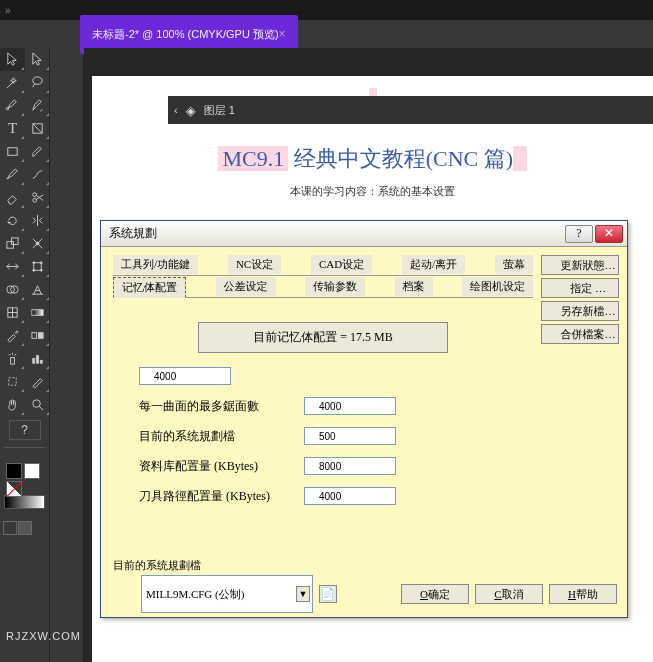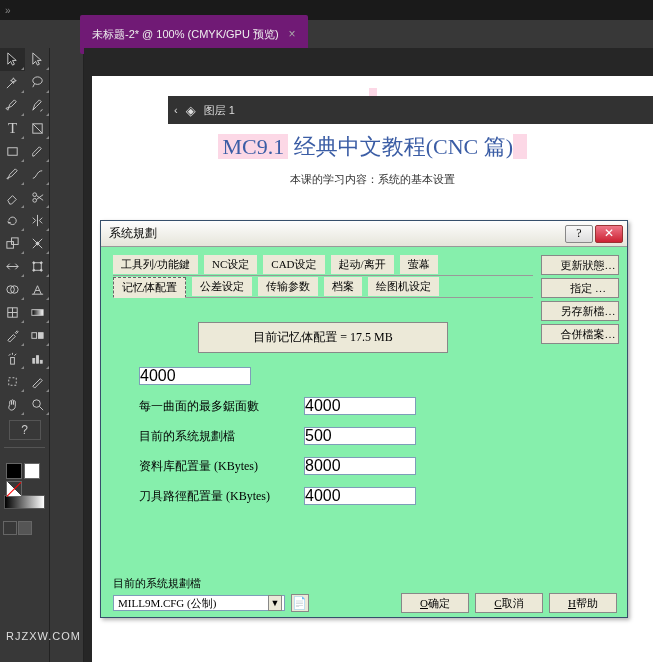--- a/index.html
+++ b/index.html
@@ -2,21 +2,21 @@
 <html><head>
 <meta charset="utf-8">
 <style>
 * { margin: 0; padding: 0; box-sizing: border-box; }
 body { font-family: "Microsoft YaHei", "SimSun", sans-serif; background: #fff; width: 653px; height: 662px; overflow: hidden; position: relative; }
 
 .top-bar { background: #1a1a1a; height: 20px; display: flex; align-items: center; }
 .top-arrow { color: #888; margin-left: 5px; font-size: 10px; }
 
 .tab-bar { background: #383838; height: 28px; display: flex; align-items: center; padding-left: 80px; position: relative; }
-.doc-tab { color: #eee; font-size: 11px; display: flex; align-items: center; gap: 10px; background: #701a75; padding: 12px 12px; border-radius: 2px; }
+.doc-tab { color: #eee; font-size: 11px; display: flex; align-items: center; background: #6d28d9; padding: 12px 12px; border-radius: 2px; }
 .tab-close { color: #aaa; font-size: 12px; }
 
 .main-container { display: flex; height: calc(100% - 48px); }
 .toolbar { width: 50px; background: #383838; border-right: 1px solid #222; display: flex; flex-direction: column; }
 .tool-grid { display: grid; grid-template-columns: 1fr 1fr; }
 .tool { width: 25px; height: 23px; display: flex; align-items: center; justify-content: center; color: #ccc; font-size: 13px; position: relative; cursor: pointer; }
 .tool.active { background: #2a2a2a; }
 .tool svg { width: 15px; height: 15px; fill: #ccc; stroke: #ccc; }
 .tool-dot { position: absolute; right: 1px; bottom: 1px; width: 0; height: 0; border-left: 3px solid transparent; border-bottom: 3px solid #888; }
 .help-btn { margin: 4px auto; width: 32px; height: 20px; background: #383838; border: 1px solid #555; color: #ccc; display: flex; align-items: center; justify-content: center; font-size: 12px; }
@@ -29,52 +29,52 @@
 
 .panel-strip { width: 34px; background: #383838; border-right: 1px solid #222; }
 
 .layer-header { position: absolute; top: 48px; left: 84px; height: 28px; background: #323232; width: calc(100% - 84px); display: flex; align-items: center; color: #ddd; font-size: 11px; padding: 0 6px; gap: 8px; z-index: 1; }
 .layer-stack { font-size: 13px; }
 
 .canvas { flex: 1; background: #262626; position: relative; overflow: hidden; }
 .page { position: absolute; top: 28px; left: 8px; right: 0; bottom: 0; background: #fff; padding: 12px 0 0 0; }
 .page-inner { text-align: center; }
 .hl-pink { background: #fcd8e6; padding: 0 4px; }
-.title-line { font-size: 22px; color: #3b5da5; font-family: "SimSun", serif; margin-top: 24px; }
+.title-line { font-size: 22px; color: #3b5da5; font-family: "SimSun", serif; margin-top: 36px; }
 .sub-line { font-size: 14px; color: #3b5da5; margin-top: 18px; }
 .desc-line { font-size: 11px; color: #333; margin-top: 10px; font-family: "SimSun", serif; }
 
-.dialog { position: absolute; top: 220px; left: 100px; width: 528px; height: 398px; background: #86efac; border: 1px solid #364f6b; box-shadow: 2px 2px 4px rgba(0,0,0,0.3); font-size: 12px; font-family: "SimSun", serif; }
+.dialog { position: absolute; top: 220px; left: 100px; width: 528px; height: 398px; background: #fef9c3; border: 1px solid #364f6b; box-shadow: 2px 2px 4px rgba(0,0,0,0.3); font-size: 12px; font-family: "SimSun", serif; }
 .dlg-title { background: linear-gradient(to bottom, #fdfdfd, #e6e5da); height: 26px; display: flex; align-items: center; justify-content: space-between; padding: 0 4px 0 8px; border-bottom: 1px solid #999; }
 .dlg-ctl { display: flex; gap: 2px; }
 .dlg-btn { width: 28px; height: 18px; border: 1px solid #888; background: linear-gradient(#f8f8f8,#ddd); display: flex; align-items: center; justify-content: center; font-size: 12px; border-radius: 2px; }
 .dlg-close { background: linear-gradient(#e78,#c23); color: #fff; border-color: #933; }
 
 .dlg-body { display: flex; padding: 8px 8px 4px 12px; height: calc(100% - 26px); gap: 8px; }
 .dlg-left { flex: 1; }
 .dlg-right { width: 78px; display: flex; flex-direction: column; gap: 3px; }
 .side-btn { height: 20px; background: #ece9d8; border: 1px solid #888; font-size: 11px; display: flex; align-items: center; justify-content: center; cursor: pointer; padding-left: 16px; }
 
 .tab-rows { margin-bottom: 6px; }
-.tab-row { display: flex; gap: 6px; border-bottom: 1px solid #999; padding-bottom: 1px; margin-bottom: 1px; }
+.tab-row { display: flex; gap: 6px; border-bottom: 1px solid #999; padding-bottom: 1px; margin-bottom: 1px; justify-content: space-between; }
 .tab-item { padding: 2px 8px; background: #ece9d8; font-size: 11px; white-space: nowrap; cursor: pointer; }
 .tab-item.active { border: 1px dashed #666; border-bottom: 1px solid #ece9d8; margin-bottom: -2px; }
 
 .mem-box { border: 1px solid #888; padding: 6px 7px; margin: 24px auto 14px auto; width: 250px; text-align: center; background: #ece9d8; }
 
 .form-row { display: flex; align-items: center; margin: 12px 0 12px 26px; }
 .form-label { width: 165px; font-size: 12px; }
-.form-input { width: 112px; height: 18px; border: 1px solid #7f9db9; background: #fff; font-size: 16px; padding: 0 0; }
+.form-input { width: 92px; height: 18px; border: 1px solid #7f9db9; background: #fff; font-size: 10px; padding: 0 14px; }
 
 .note-red { color: #e22; font-size: 22px; font-family: "SimSun", serif; text-align: center; margin-top: 12px; }
 
 .dlg-footer { position: absolute; bottom: 4px; left: 12px; right: 10px; }
 .footer-label { font-size: 11px; margin-bottom: 2px; }
 .footer-row { display: flex; align-items: center; gap: 6px; }
-.combo { height: 16px; border: 1px solid #7f9db9; background: #fff; width: 172px; display: flex; align-items: center; justify-content: space-between; padding: 0 2px 0 4px; font-size: 11px; }
+.combo { height: 38px; border: 1px solid #7f9db9; background: #fff; width: 172px; display: flex; align-items: center; justify-content: space-between; padding: 0 2px 0 4px; font-size: 11px; margin-left: 28px; }
 .combo-arrow { width: 14px; height: 16px; background: #ece9d8; border: 1px solid #888; display: flex; align-items: center; justify-content: center; font-size: 9px; }
 .icon-sq { width: 18px; height: 18px; border: 1px solid #888; background: #ece9d8; display: flex; align-items: center; justify-content: center; }
 .f-spacer { flex: 1; }
 .f-btn { width: 68px; height: 20px; background: #ece9d8; border: 1px solid #888; font-size: 11px; display: flex; align-items: center; justify-content: center; }
 .u { text-decoration: underline; }
 
 .watermark { position: absolute; bottom: 20px; left: 6px; color: #ddd; font-size: 11px; letter-spacing: 1px; }
 .hl-dot { display: inline-block; width: 8px; height: 16px; background: #fcd8e6; }
 </style>
 </head>

